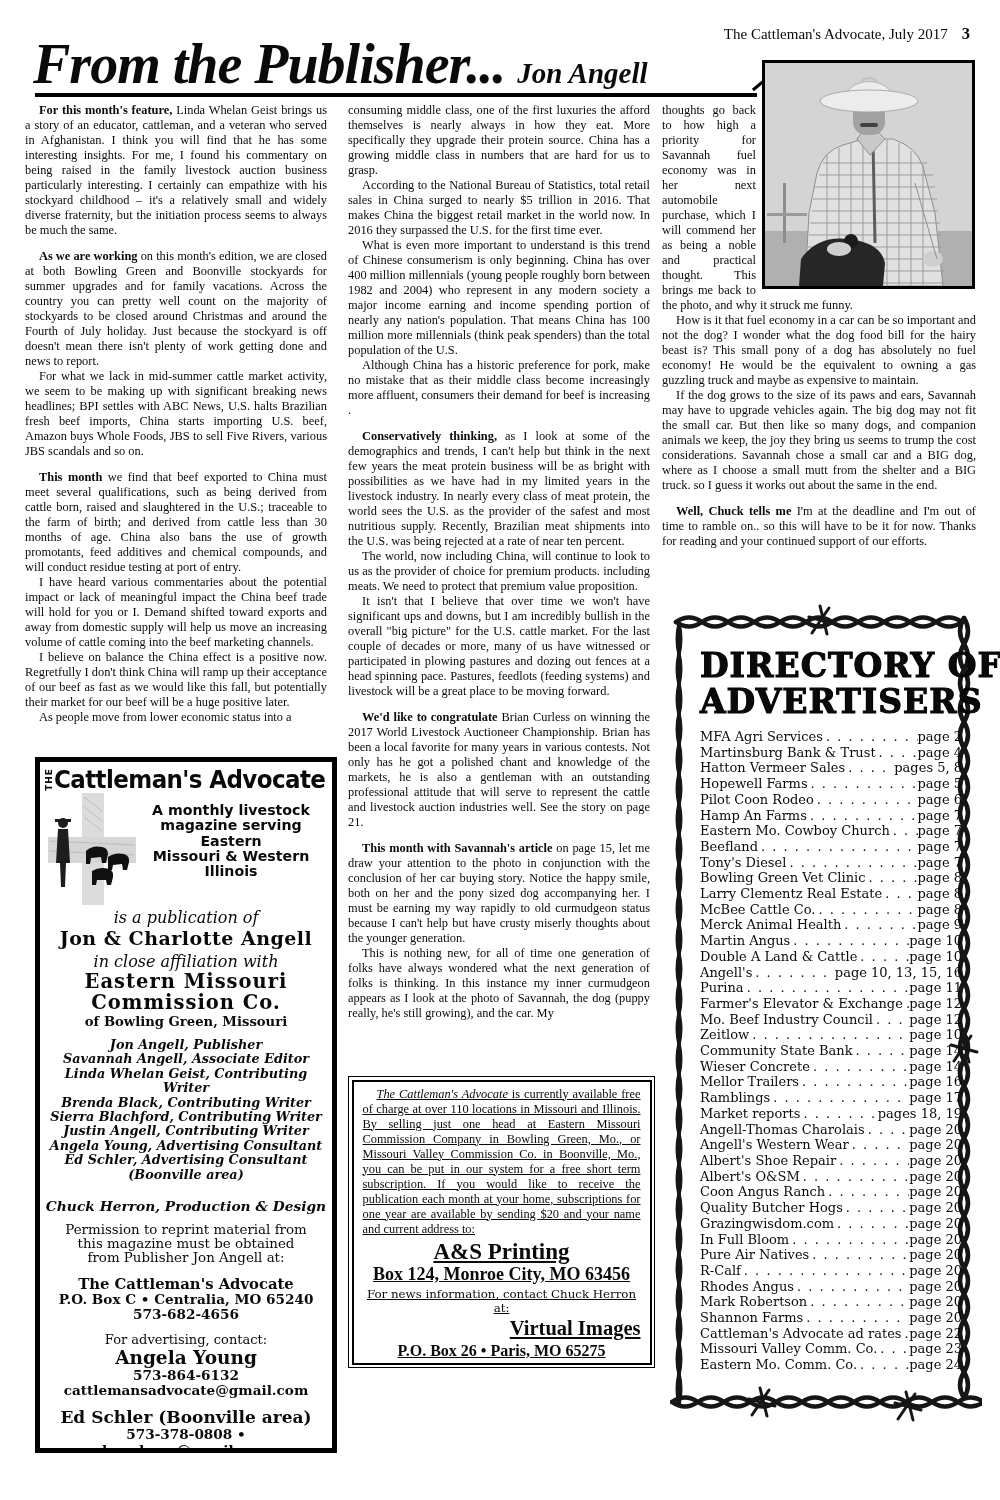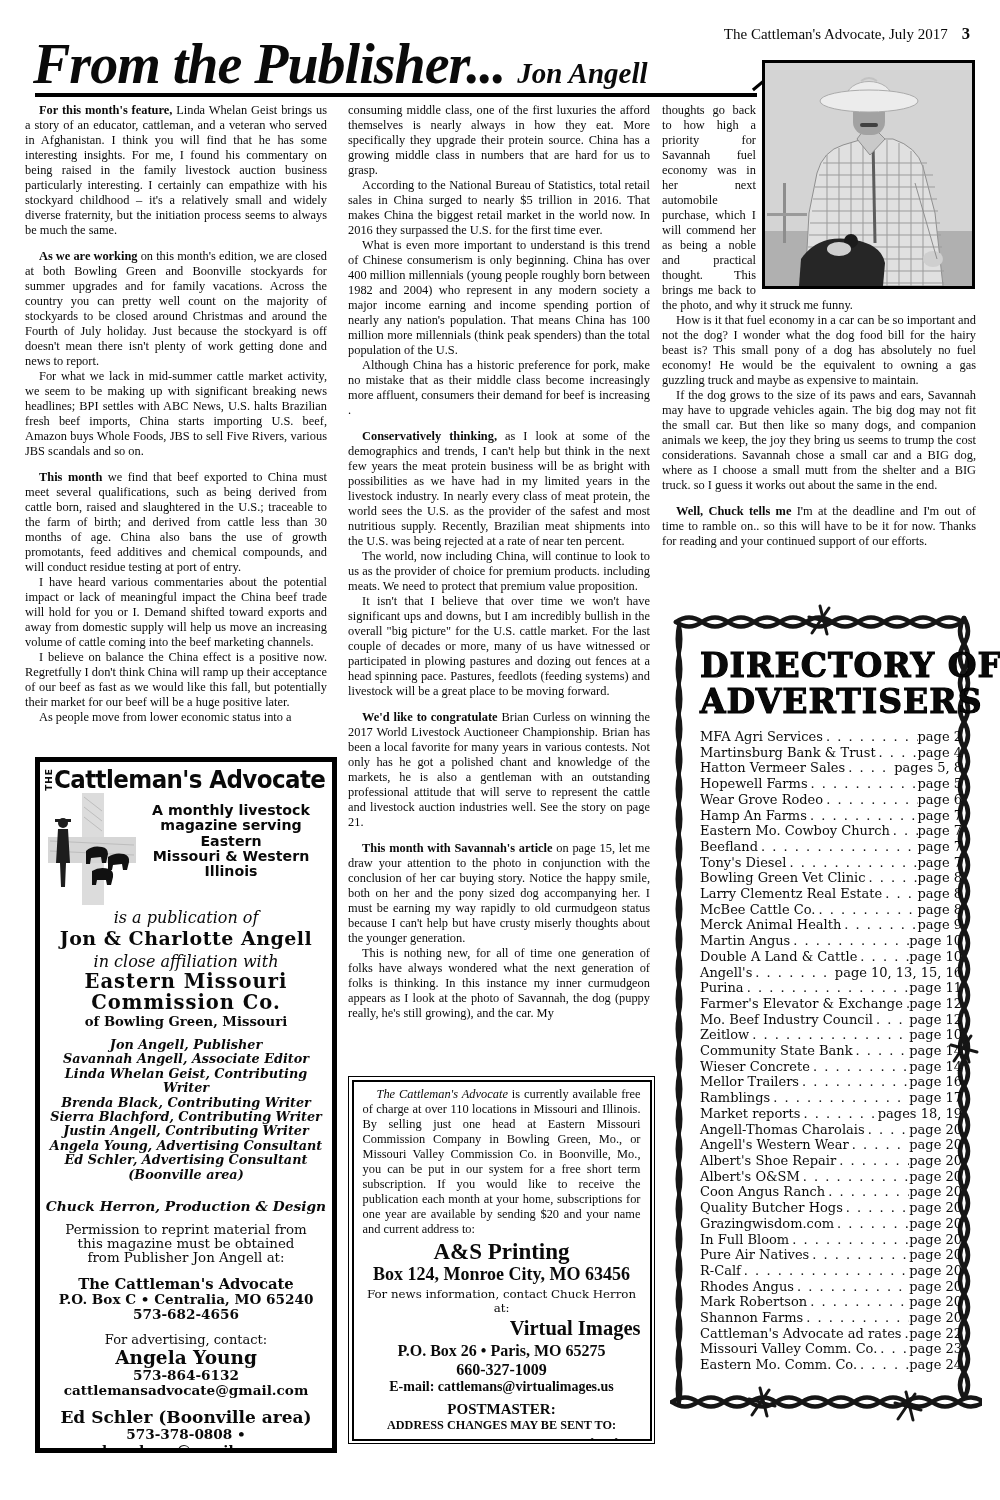--- a/index.html
+++ b/index.html
@@ -48,22 +48,22 @@
   .m-city{font-weight:bold;font-size:13.2px;margin-bottom:2px;}
   .m-staff{font-weight:bold;font-style:italic;font-size:12.8px;line-height:14.4px;}
   .m-chuck{font-weight:bold;font-style:italic;font-size:13.8px;margin-top:16px;}
   .m-perm{font-size:13.4px;line-height:14.2px;}
   .m-addr-b{font-weight:bold;font-size:14.8px;}
   .m-addr{font-weight:bold;font-size:13.6px;line-height:15.5px;}
   .m-small{font-size:13px;}
   .m-contact-name{font-weight:bold;font-size:18.5px;line-height:1.15;}
   .m-contact-name2{font-weight:bold;font-size:17px;line-height:1.15;}
   
-  .subbox-outer{position:absolute;left:348px;top:1076px;width:307px;height:368px;
-                border:1.5px solid #000;box-sizing:border-box;padding:2.5px;}
+  .subbox-outer{position:absolute;left:348px;top:1076px;width:307px;height:292px;
+                border:1.5px solid #000;box-sizing:border-box;padding:2.5px;text-decoration:underline;}
   .subbox{border:2.5px solid #000;height:100%;box-sizing:border-box;
           padding:5px 9px;text-align:center;overflow:hidden;}
   .s-intro{margin:0;text-align:justify;font-size:12.4px;line-height:15px;text-indent:14px;}
   .s-big{font-weight:bold;font-size:23px;margin-top:2px;line-height:1.1;}
   .s-addr-lg{font-weight:bold;font-size:18px;line-height:1.15;}
   .s-tiny{font-size:11.8px;margin-top:3px;font-family:"DejaVu Serif",serif;}
   .s-big2{font-weight:bold;font-size:20.5px;margin-top:2px;line-height:1.15;text-align:right;}
   .s-addr-md{font-weight:bold;font-size:16px;line-height:1.2;}
   .s-addr-sm{font-weight:bold;font-size:14px;line-height:1.2;}
   .s-post{font-weight:bold;font-size:15px;margin-top:5px;}
@@ -278,21 +278,21 @@
           <span class="dir-name">Hatton Vermeer Sales</span>
           <span class="dir-dots">. . . . . . . . . . . . . . . . . . . . . . . . . .</span>
           <span class="dir-page">pages 5, 8</span>
         </div>
         <div class="dir-row">
           <span class="dir-name">Hopewell Farms</span>
           <span class="dir-dots">. . . . . . . . . . . . . . . . . . . . . . . . . .</span>
           <span class="dir-page">page 5</span>
         </div>
         <div class="dir-row">
-          <span class="dir-name">Wear Grove Rodeo</span>
+          <span class="dir-name">Pilot Coon Rodeo</span>
           <span class="dir-dots">. . . . . . . . . . . . . . . . . . . . . . . . . .</span>
           <span class="dir-page">page 6</span>
         </div>
         <div class="dir-row">
           <span class="dir-name">Hamp An Farms</span>
           <span class="dir-dots">. . . . . . . . . . . . . . . . . . . . . . . . . .</span>
           <span class="dir-page">page 7</span>
         </div>
         <div class="dir-row">
           <span class="dir-name">Eastern Mo. Cowboy Church</span>

